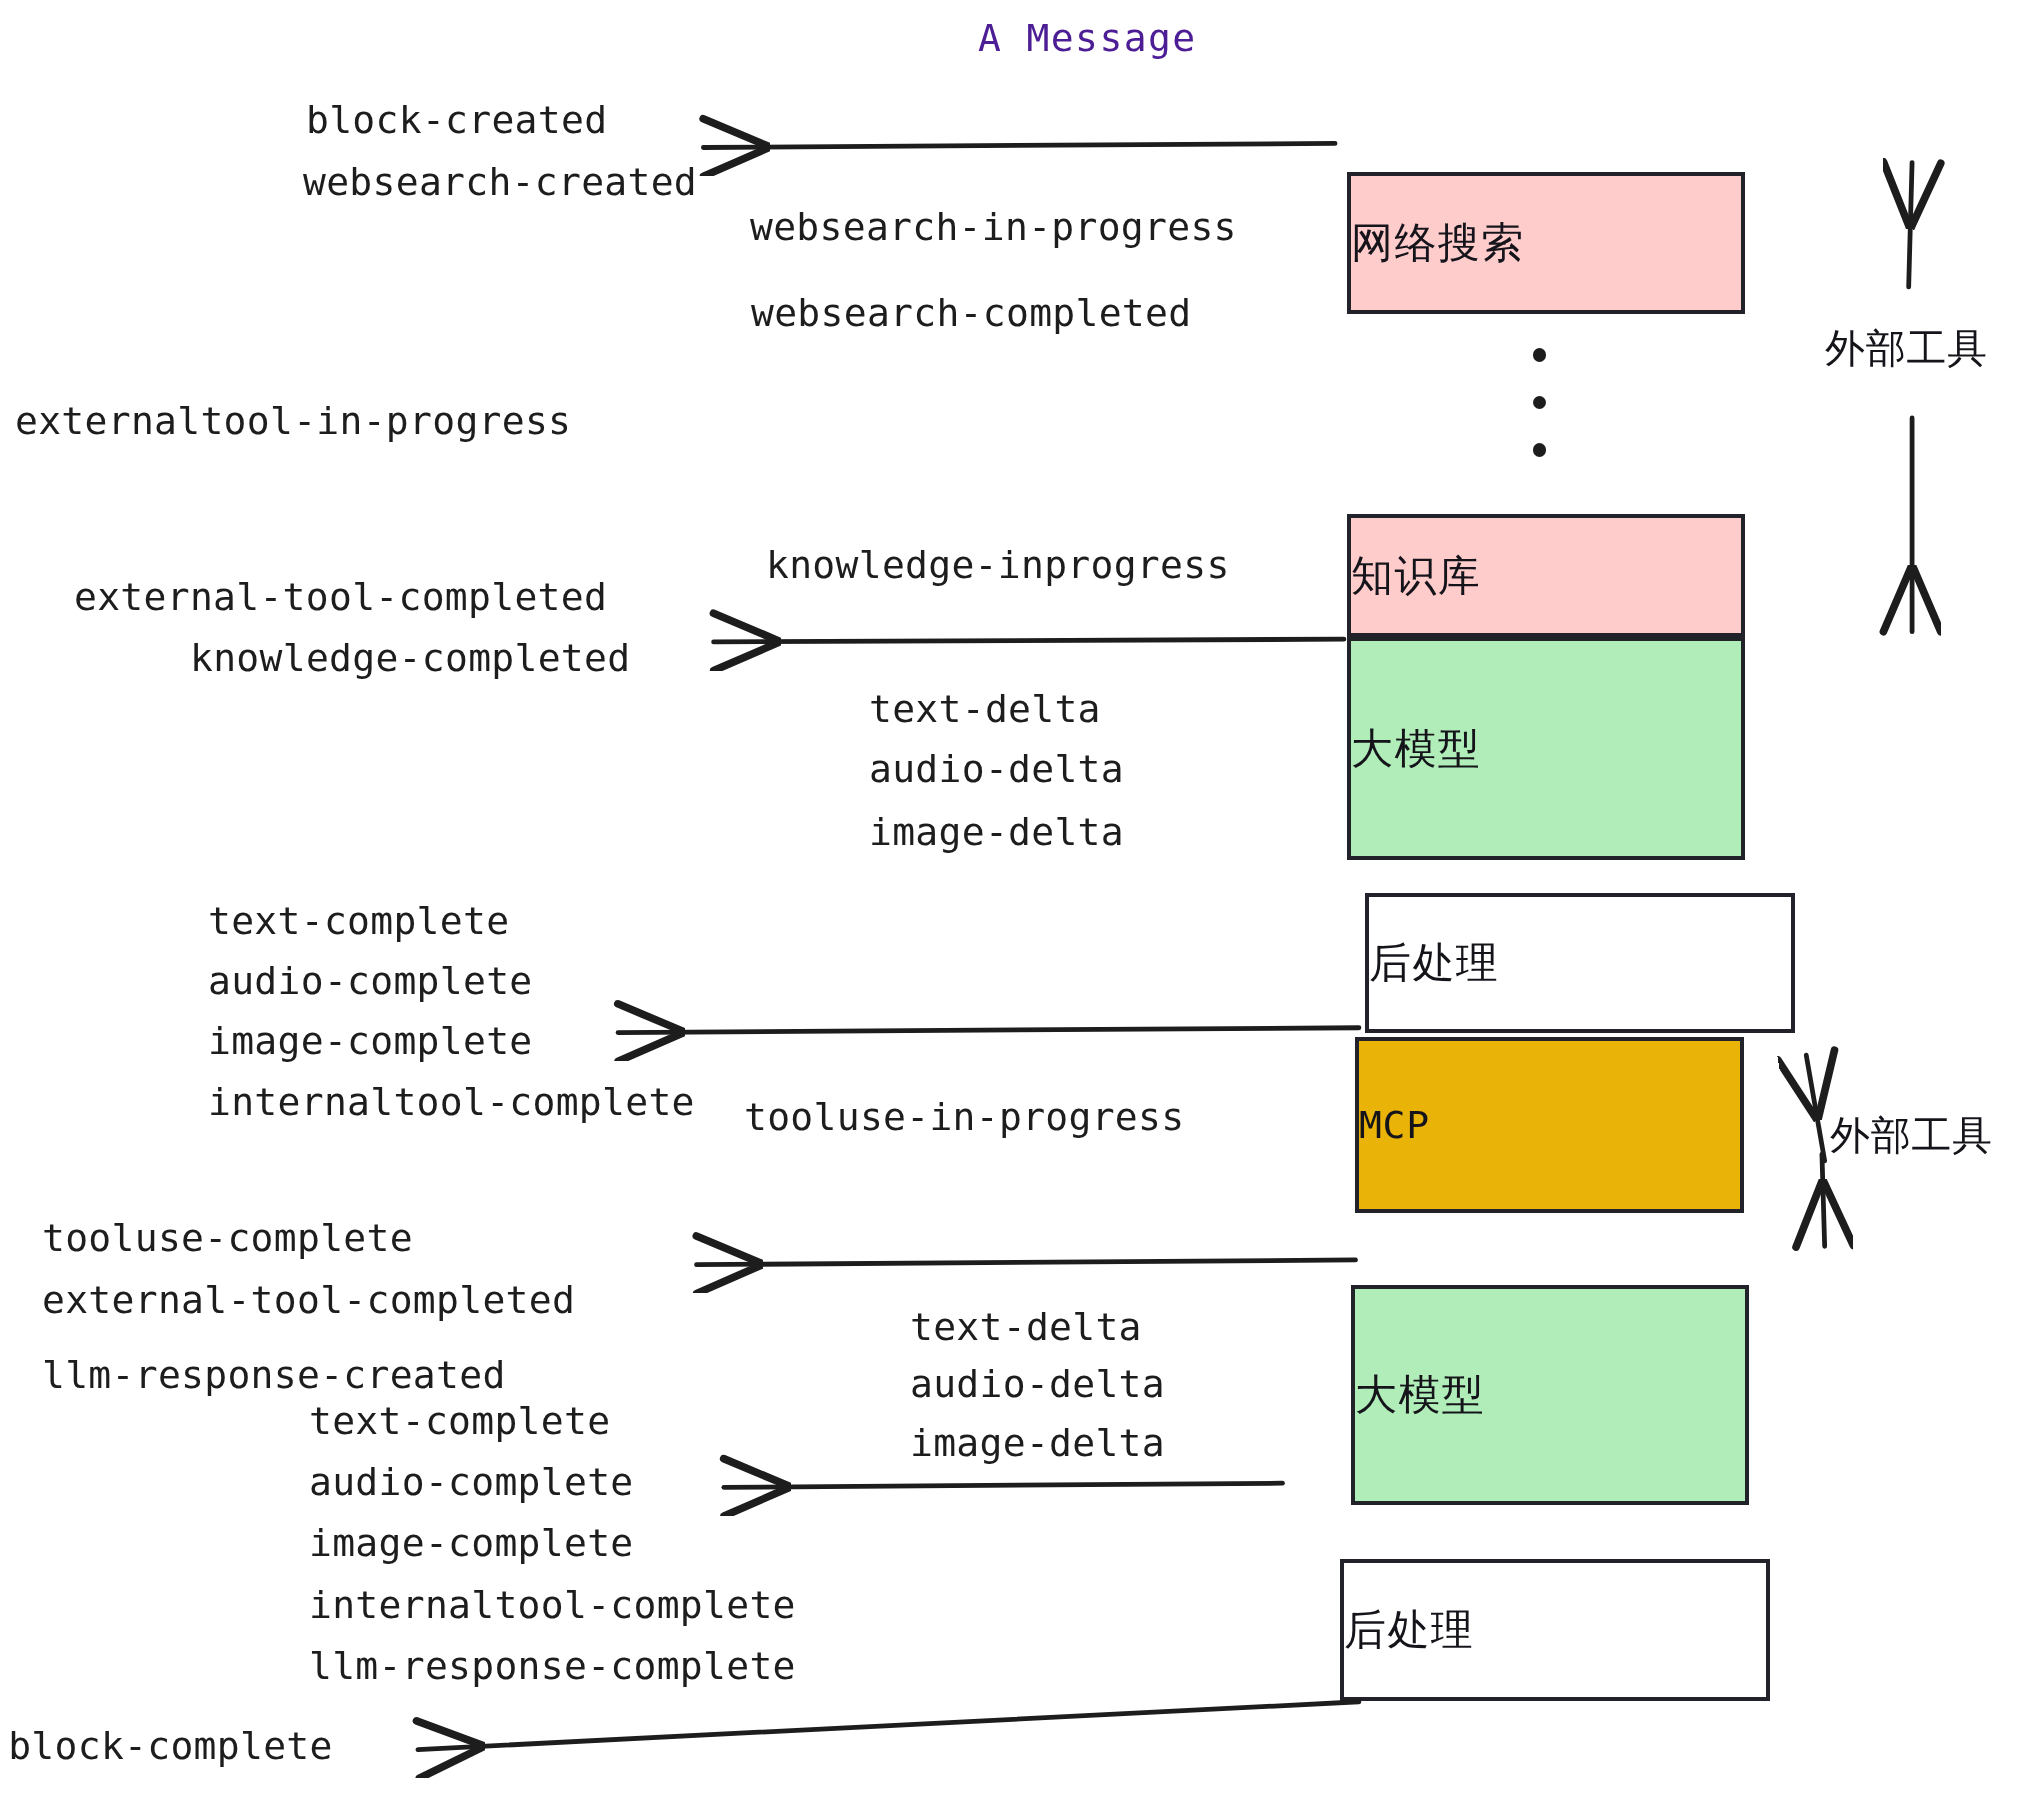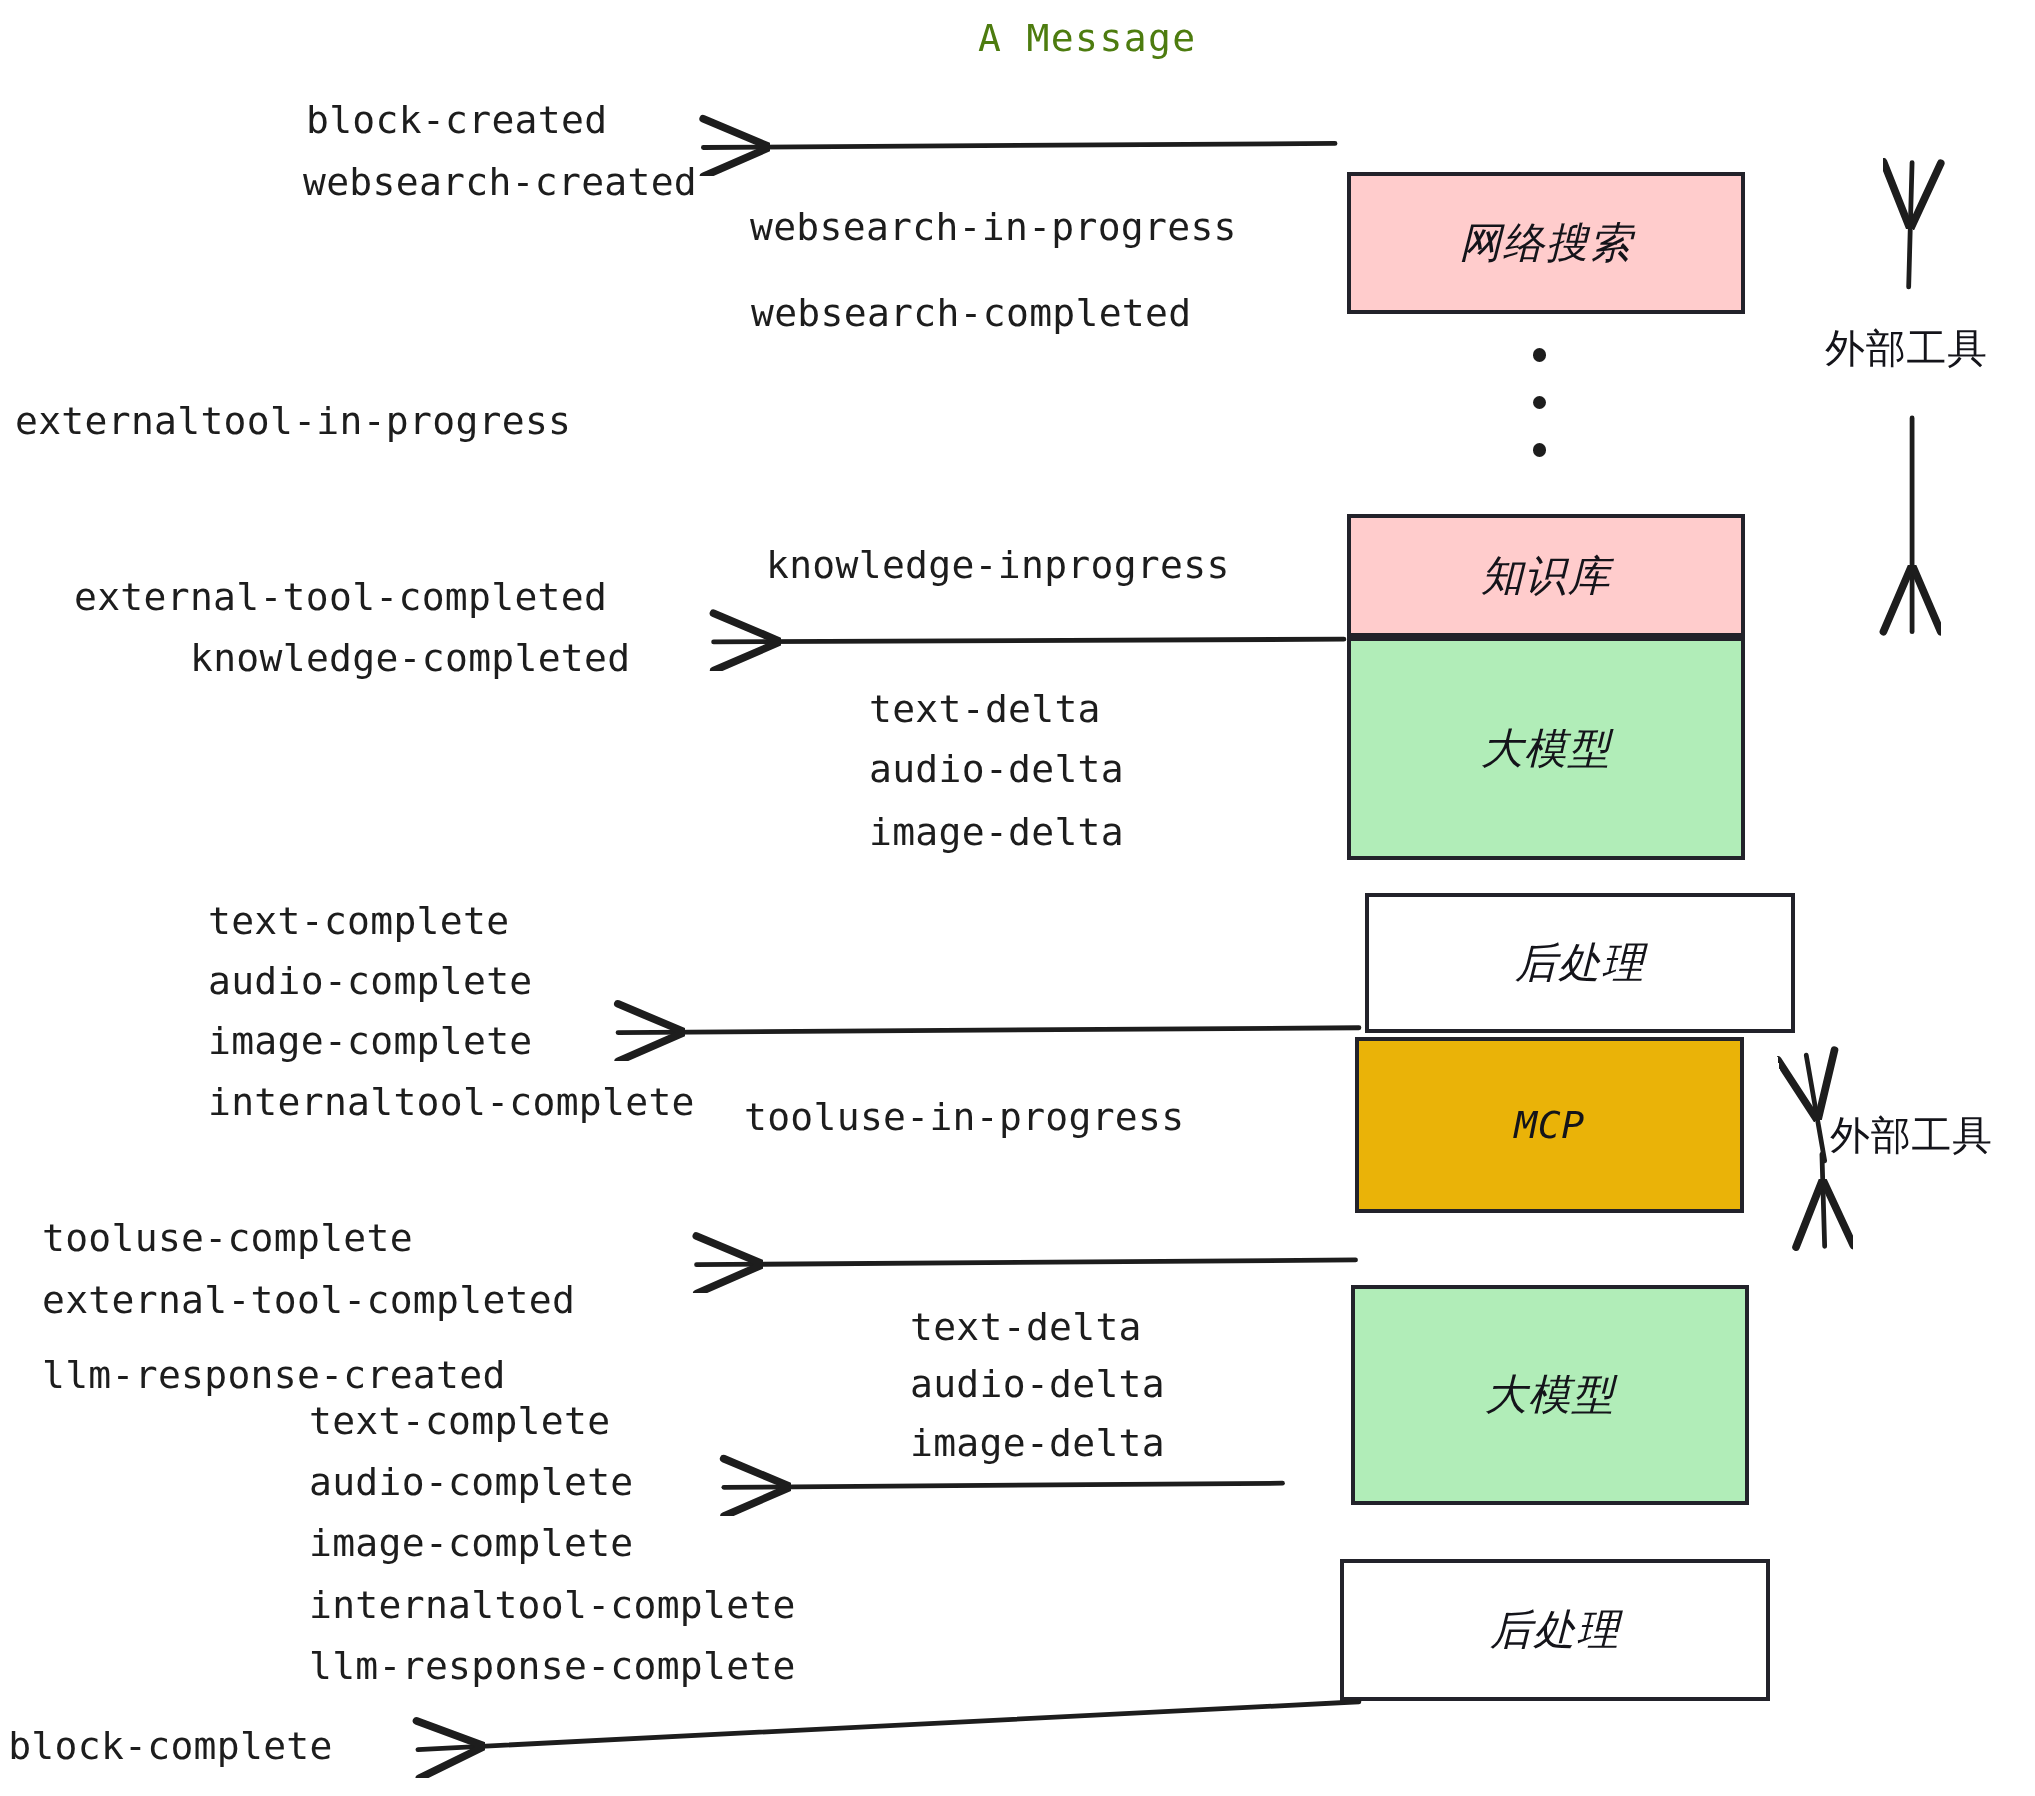--- a/index.html
+++ b/index.html
@@ -20,34 +20,33 @@
     white-space: nowrap;
     color: #1d1d1d;
     font-family: "DejaVu Sans Mono", monospace;
     font-size: 38px;
     letter-spacing: 0.3px;
     line-height: 1;
   }
   .title {
     position: absolute;
     white-space: nowrap;
-    color: #4d7c0f;
+    color: #4c1d95;
     font-family: "DejaVu Sans Mono", monospace;
     font-size: 38px;
     letter-spacing: 1.4px;
     line-height: 1;
   }
   .box {
     position: absolute;
     border: 4.8px solid #22222a;
     box-sizing: border-box;
     display: flex;
     align-items: center;
-    justify-content: center;
-    font-style: italic;
+    justify-content: flex-start;
   }
   .box span {
     font-family: "DejaVu Sans", sans-serif;
     font-size: 42px;
     color: #14141a;
     letter-spacing: 1.4px;
   }
   .box.mcp span {
     font-family: "DejaVu Sans Mono", monospace;
     font-size: 38px;

